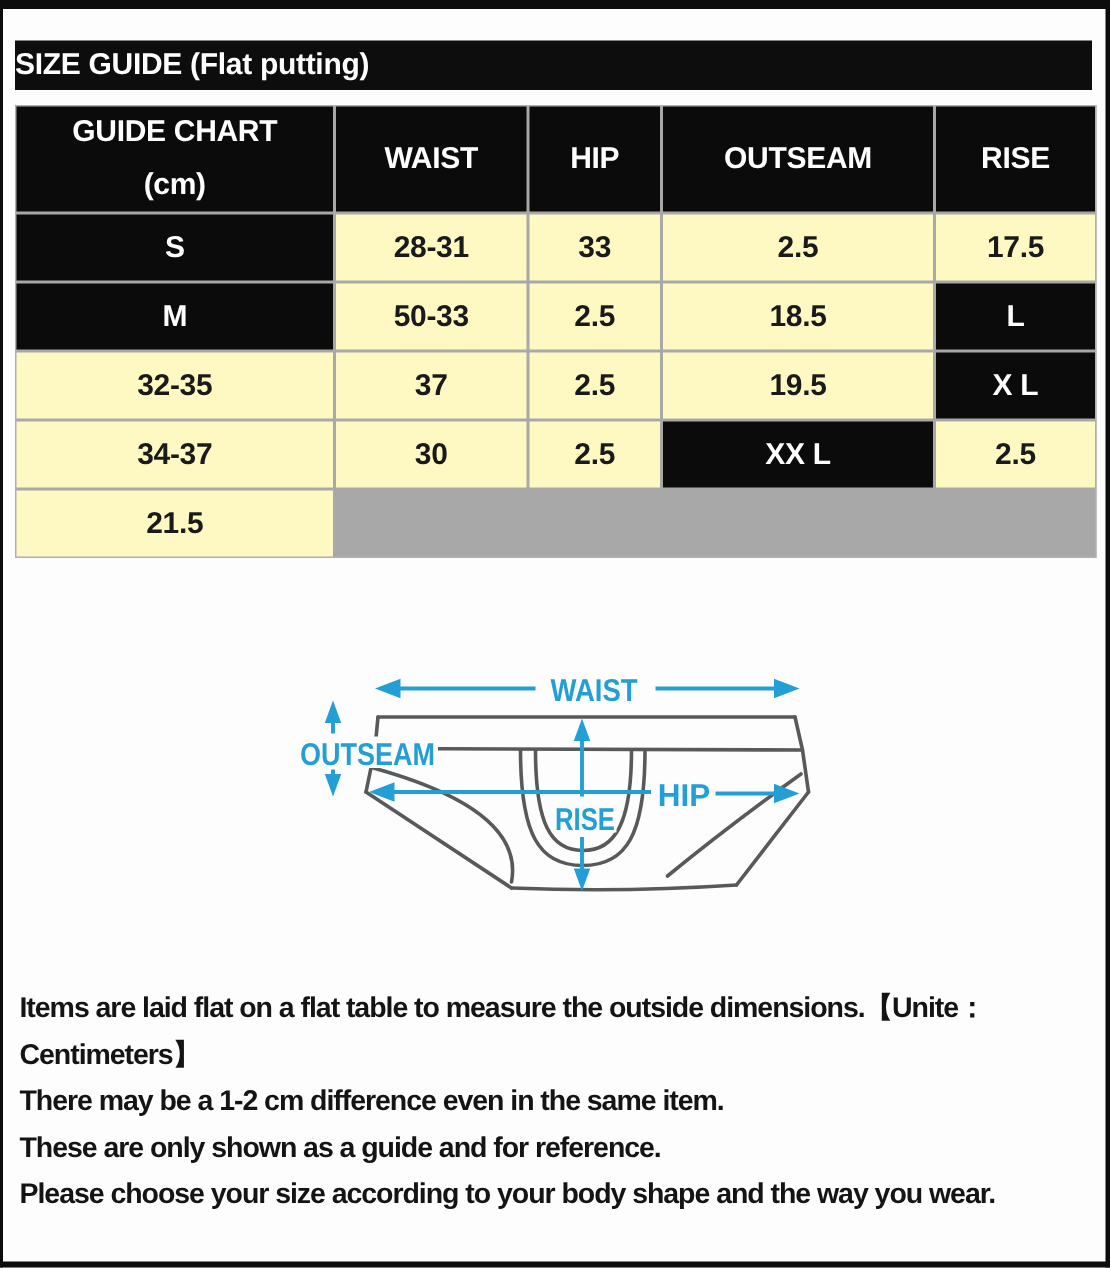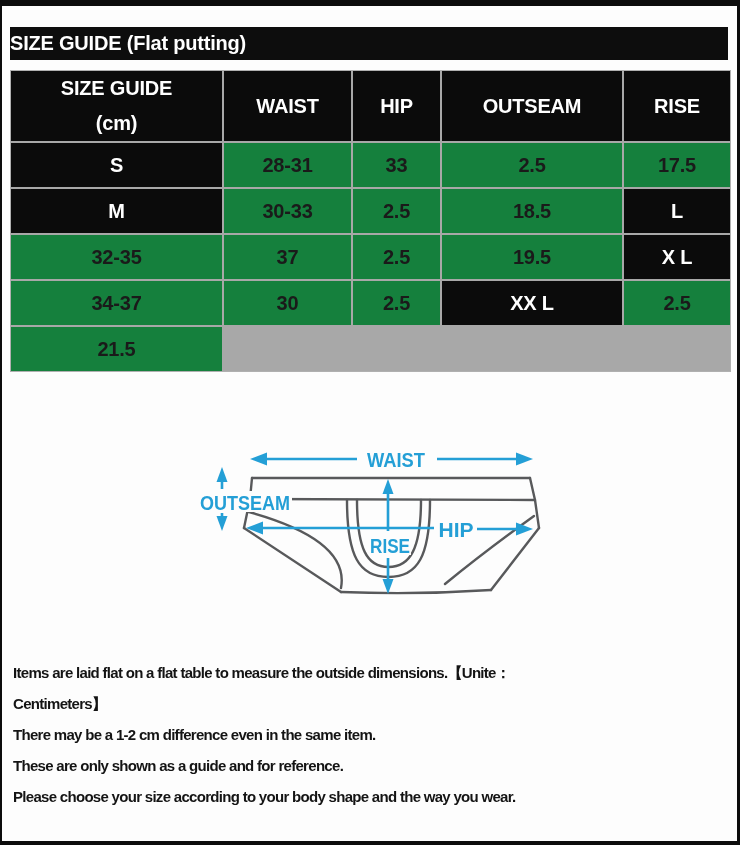--- a/index.html
+++ b/index.html
@@ -27,70 +27,70 @@
     display:grid;
     grid-template-columns:211px 127px 87px 180px 106px;
     grid-template-rows:70px repeat(5,44px);
     gap:2px;background:#a8a8a8;border:1px solid #b0b0b0;
   }
   .cell{
     display:flex;flex-direction:column;align-items:center;justify-content:center;
     font-weight:700;font-size:20px;letter-spacing:-0.2px;
   }
   .cell.dark{background:#0b0b0b;color:#ffffff;}
-  .cell.light{background:#15803d;color:#1a1a1a;}
+  .cell.light{background:#fef9c3;color:#1a1a1a;}
   .cell .sub{font-size:20px;margin-top:12px;}
 
   .diagram{position:absolute;left:0;top:430px;width:740px;height:215px;}
   .g-line{stroke:var(--outline,#58595b);stroke-width:2.4;fill:none;stroke-linecap:round;stroke-linejoin:round;}
   .a-line{stroke:var(--accent,#249fd6);stroke-width:2.6;fill:none;stroke-linecap:butt;}
   .a-fill{fill:var(--accent,#249fd6);stroke:none;}
   .label-bg{fill:#fdfdfd;}
   .d-label{
     fill:var(--accent,#249fd6);
     font-family:"Liberation Sans",sans-serif;font-weight:700;
   }
 
   .notes{
     position:absolute;left:13px;top:657px;width:715px;
-    color:#141414;font-size:15px;font-weight:700;
+    color:#141414;font-size:19px;font-weight:700;
     letter-spacing:-0.7px;line-height:31px;white-space:nowrap;
   }
 </style>
 </head>
 <body>
 
 <div class="frame frame-top"></div>
 <div class="frame frame-left"></div>
 <div class="frame frame-right"></div>
 <div class="frame frame-bottom"></div>
 
 <div class="title-bar">
   <span>SIZE GUIDE (Flat putting)</span>
 </div>
 
 <div class="size-table">
 
   <div class="cell dark">
-    <div>SIZE GUIDE</div>
+    <div>GUIDE CHART</div>
     <div class="sub">(cm)</div>
   </div>
   <div class="cell dark">WAIST</div>
   <div class="cell dark">HIP</div>
   <div class="cell dark">OUTSEAM</div>
   <div class="cell dark">RISE</div>
 
   <div class="cell dark">S</div>
   <div class="cell light">28-31</div>
   <div class="cell light">33</div>
   <div class="cell light">2.5</div>
   <div class="cell light">17.5</div>
 
   <div class="cell dark">M</div>
-  <div class="cell light">30-33</div>
+  <div class="cell light">50-33</div>
   <div class="cell light">2.5</div>
   <div class="cell light">18.5</div>
 
   <div class="cell dark">L</div>
   <div class="cell light">32-35</div>
   <div class="cell light">37</div>
   <div class="cell light">2.5</div>
   <div class="cell light">19.5</div>
 
   <div class="cell dark">X L</div>

